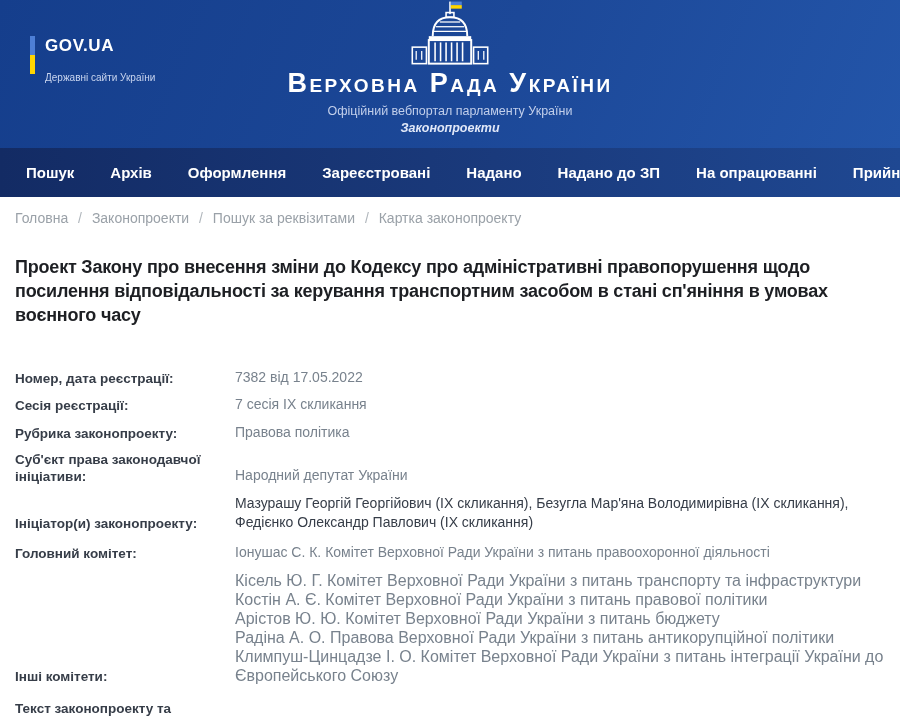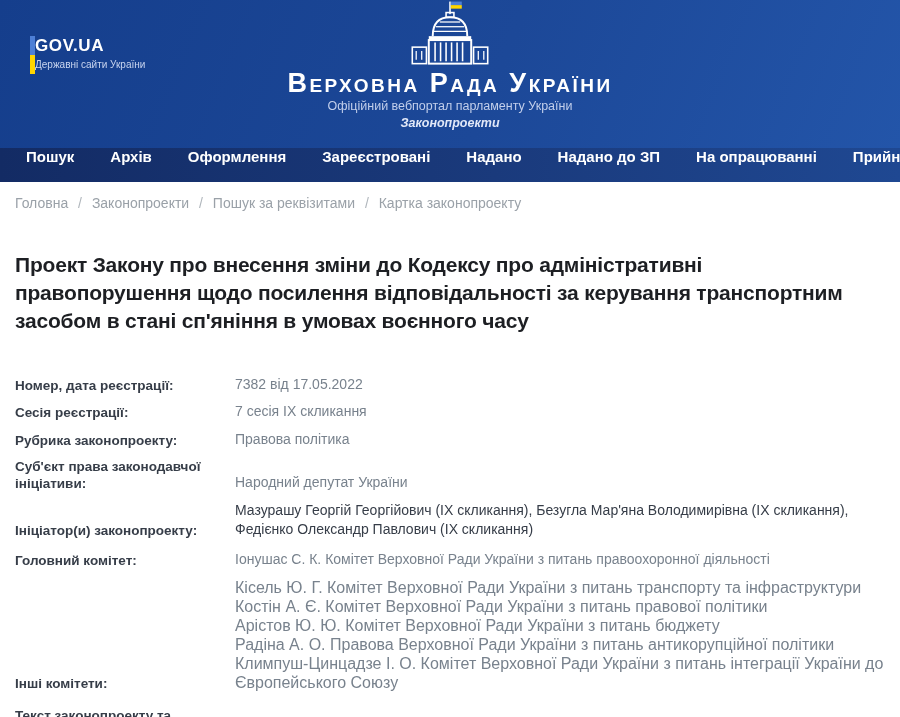--- a/index.html
+++ b/index.html
@@ -9,55 +9,55 @@
     font-family:"Liberation Sans", sans-serif; position:relative;
   }
 
   
   .top-header {
     height:148px;
     background:linear-gradient(112deg, #153e8c 0%, #1c4898 55%, #2355a9 100%);
     position:relative; color:#fff;
   }
   .govua {
-    position:absolute; left:30px; top:36px; display:flex; align-items:flex-start; gap:0;
+    position:absolute; left:30px; top:36px; display:flex; align-items:flex-start; gap:10px;
     cursor:pointer;
   }
   .govua-bar { width:5px; height:38px; }
   .govua-text .t1 { font-size:17px; font-weight:bold; letter-spacing:.6px; color:#fff; }
-  .govua-text .t2 { font-size:10px; color:#c9d5ef; margin-top:3px; }
+  .govua-text .t2 { font-size:10px; color:#c9d5ef; margin-top:16px; }
 
   .brand { text-align:center; cursor:pointer; }
   .brand svg { display:block; margin:0 auto; }
   .brand-name {
     font-size:27px; font-weight:bold; letter-spacing:2.5px;
     font-variant:small-caps; color:#fff; margin-top:2px;
   }
-  .brand-sub { font-size:12.5px; color:#c2cfeb; }
+  .brand-sub { font-size:12.5px; color:#c2cfeb; margin-top:5px; }
   .brand-section { font-size:12.5px; font-weight:bold; font-style:italic; color:#e1e8f8; margin-top:3px; }
 
   
   .main-nav {
-    height:34px; background:linear-gradient(90deg, #132b64 0%, #1a3a7c 55%, #1f4892 100%);
-    display:flex; align-items:flex-start; padding-left:26px;
+    height:49px; background:linear-gradient(90deg, #132b64 0%, #1a3a7c 55%, #1f4892 100%);
+    display:flex; align-items:center; padding-left:26px;
   }
   .nav-item {
     color:#fff; font-weight:bold; font-size:15px; margin-right:36px;
     white-space:nowrap; cursor:pointer;
   }
 
   
   .breadcrumb { padding:13px 15px 0; font-size:14px; color:#9aa1a8; }
   .breadcrumb .crumb { cursor:pointer; }
   .breadcrumb .sep { margin:0 6px; color:#b0b6bc; }
 
   
   .bill-title {
-    margin:40px 15px 0; max-width:845px;
-    font-size:21px; line-height:1.33; font-weight:bold; color:#1d1f23;
+    margin:30px 15px 0; max-width:845px;
+    font-size:18px; line-height:1.33; font-weight:bold; color:#1d1f23;
     letter-spacing:-0.2px;
   }
 
   
   .details { margin-top:40px; padding:0 15px; }
   .d-row { display:flex; align-items:flex-end; margin-bottom:8px; }
   .d-label {
     flex:0 0 220px; font-weight:bold; color:#363d48;
     font-size:13.5px; line-height:1.3; padding-right:18px;
   }

